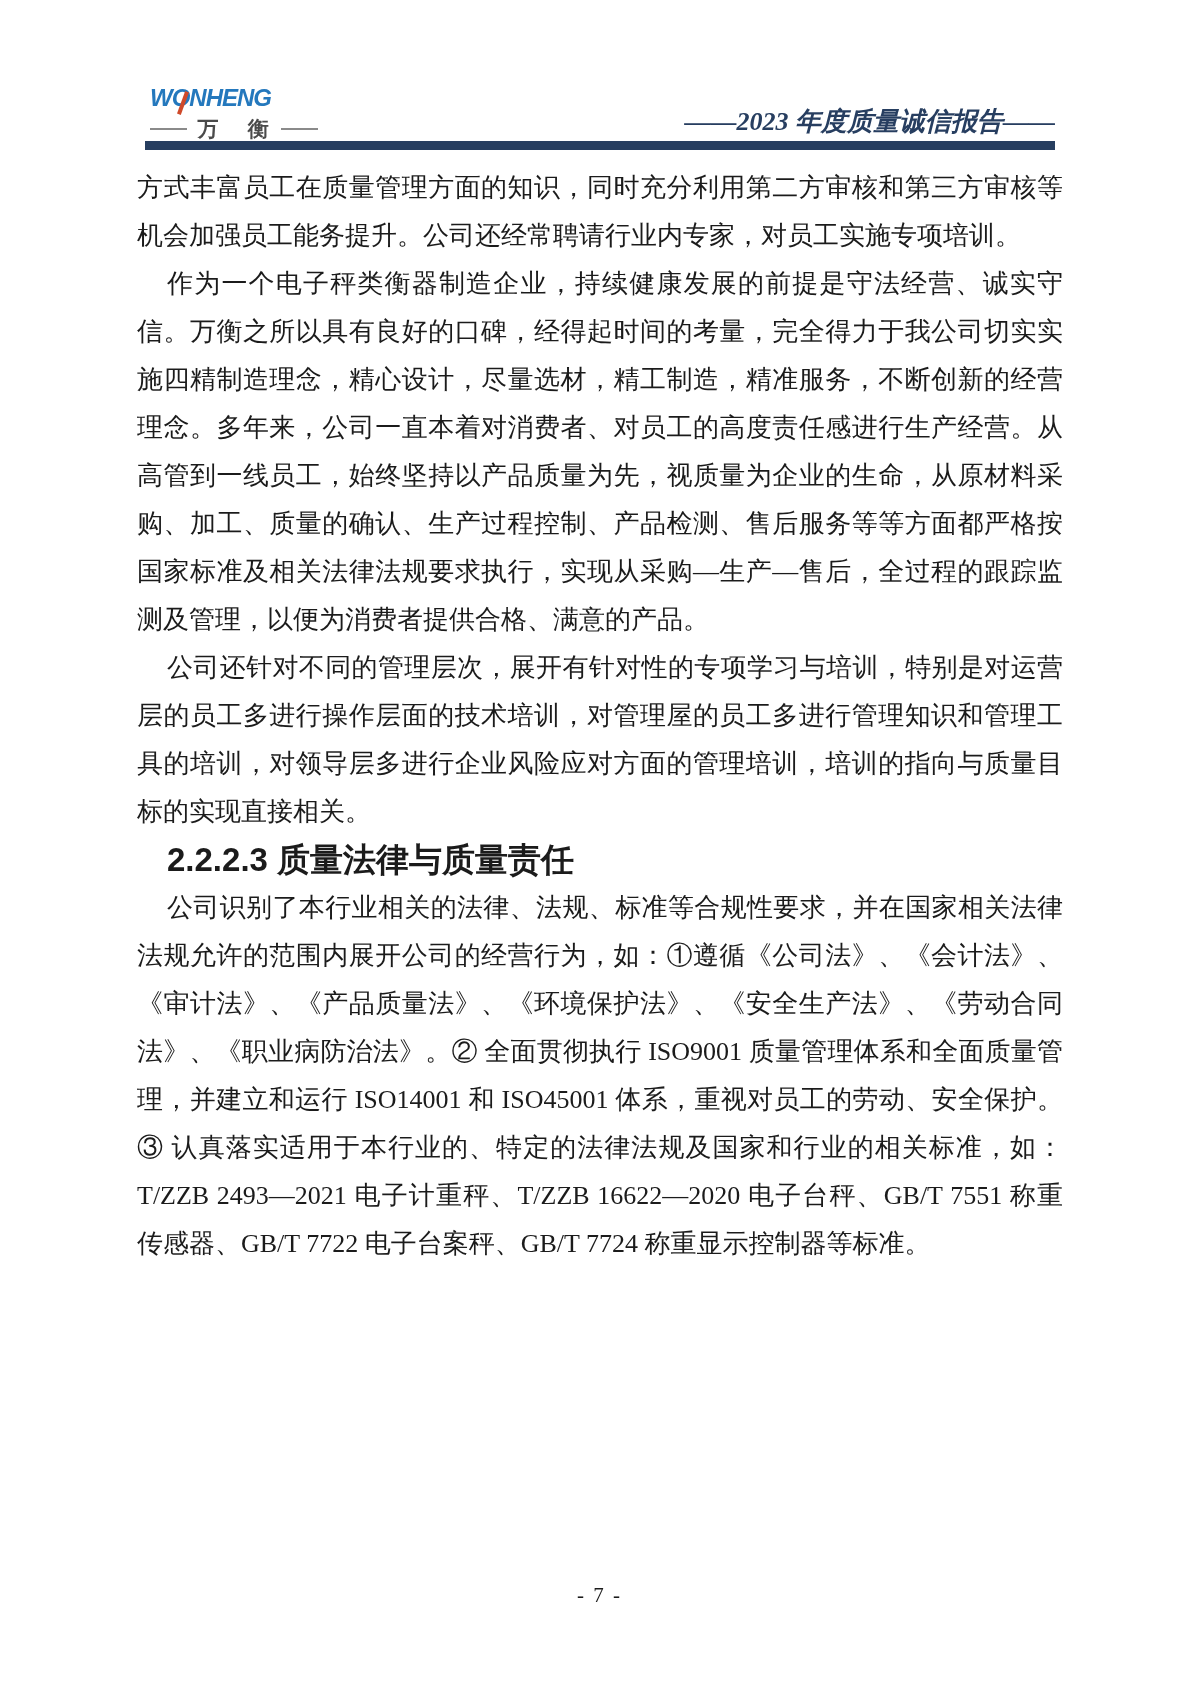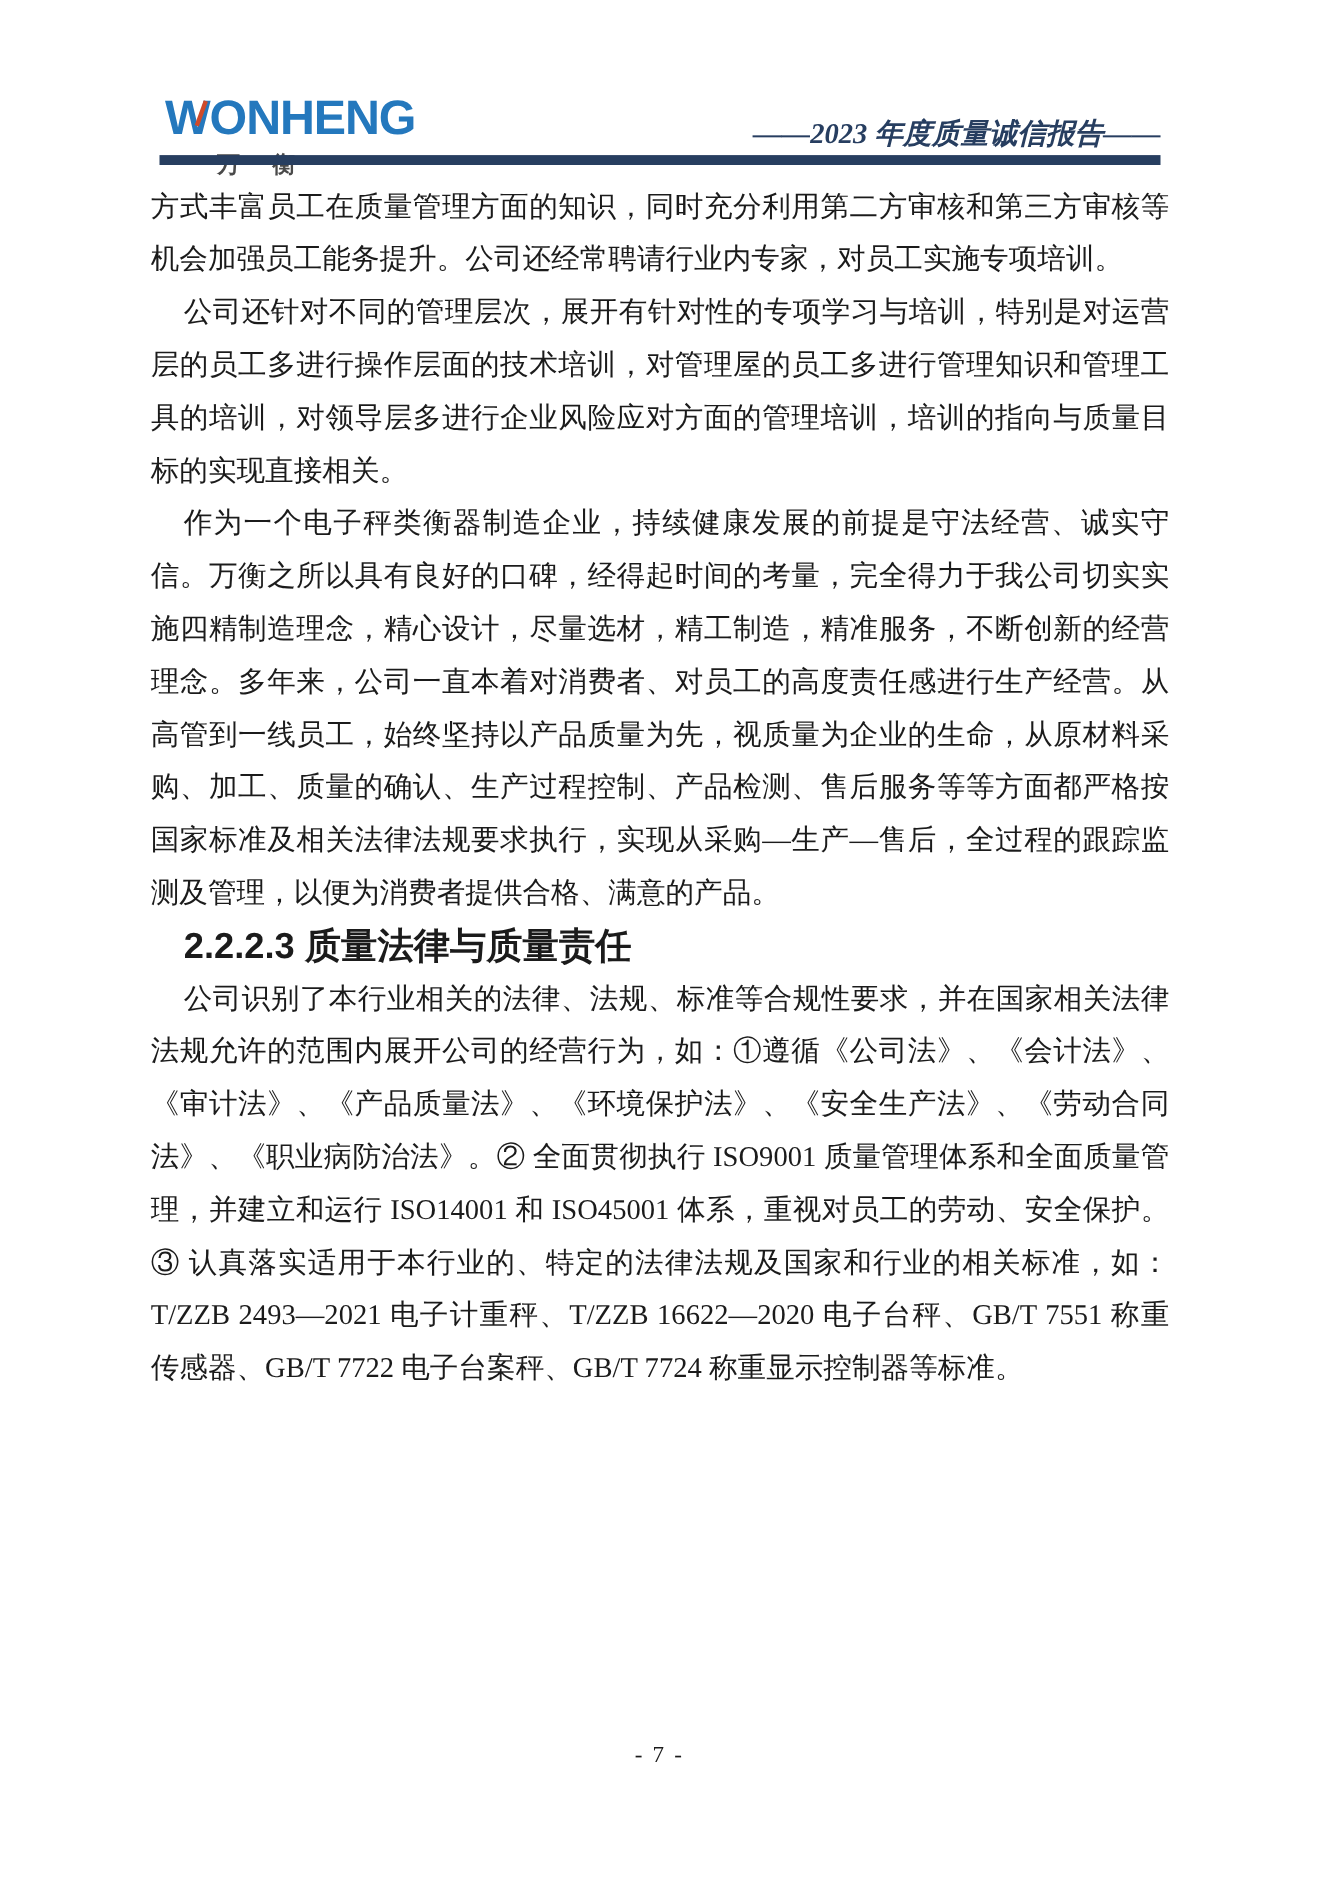--- a/index.html
+++ b/index.html
@@ -16,22 +16,23 @@
   
   .logo {
     position: absolute;
     left: 150px;
     top: 86px;
     width: 170px;
   }
   .brand {
     position: relative;
     font-family: "Liberation Sans", "DejaVu Sans", sans-serif;
+    font-style: italic;
     font-weight: 900;
-    font-size: 44px;
+    font-size: 24px;
     line-height: 1;
     letter-spacing: -1px;
     color: var(--logo-blue, #2478bd);
     white-space: nowrap;
   }
   .logo-accent {
     position: absolute;
     left: 31px;
     top: 5px;
     width: 4px;
@@ -126,21 +127,21 @@
       <span class="brand-divider"></span>
     </div>
   </div>
 
   <div class="report-title">——2023 年度质量诚信报告——</div>
 
   <div class="header-rule"></div>
 
   <div class="body-text">
     <p>方式丰富员工在质量管理方面的知识，同时充分利用第二方审核和第三方审核等机会加强员工能务提升。公司还经常聘请行业内专家，对员工实施专项培训。</p>
+    <p class="para-indent">作为一个电子秤类衡器制造企业，持续健康发展的前提是守法经营、诚实守信。万衡之所以具有良好的口碑，经得起时间的考量，完全得力于我公司切实实施四精制造理念，精心设计，尽量选材，精工制造，精准服务，不断创新的经营理念。多年来，公司一直本着对消费者、对员工的高度责任感进行生产经营。从高管到一线员工，始终坚持以产品质量为先，视质量为企业的生命，从原材料采购、加工、质量的确认、生产过程控制、产品检测、售后服务等等方面都严格按国家标准及相关法律法规要求执行，实现从采购—生产—售后，全过程的跟踪监测及管理，以便为消费者提供合格、满意的产品。</p>
     <p class="para-indent">公司还针对不同的管理层次，展开有针对性的专项学习与培训，特别是对运营层的员工多进行操作层面的技术培训，对管理屋的员工多进行管理知识和管理工具的培训，对领导层多进行企业风险应对方面的管理培训，培训的指向与质量目标的实现直接相关。</p>
-    <p class="para-indent">作为一个电子秤类衡器制造企业，持续健康发展的前提是守法经营、诚实守信。万衡之所以具有良好的口碑，经得起时间的考量，完全得力于我公司切实实施四精制造理念，精心设计，尽量选材，精工制造，精准服务，不断创新的经营理念。多年来，公司一直本着对消费者、对员工的高度责任感进行生产经营。从高管到一线员工，始终坚持以产品质量为先，视质量为企业的生命，从原材料采购、加工、质量的确认、生产过程控制、产品检测、售后服务等等方面都严格按国家标准及相关法律法规要求执行，实现从采购—生产—售后，全过程的跟踪监测及管理，以便为消费者提供合格、满意的产品。</p>
     <p class="section-heading">2.2.2.3 质量法律与质量责任</p>
     <p class="para-indent">公司识别了本行业相关的法律、法规、标准等合规性要求，并在国家相关法律法规允许的范围内展开公司的经营行为，如：①遵循《公司法》、《会计法》、《审计法》、《产品质量法》、《环境保护法》、《安全生产法》、《劳动合同法》、《职业病防治法》。② 全面贯彻执行 ISO9001 质量管理体系和全面质量管理，并建立和运行 ISO14001 和 ISO45001 体系，重视对员工的劳动、安全保护。③ 认真落实适用于本行业的、特定的法律法规及国家和行业的相关标准，如：T/ZZB 2493—2021 电子计重秤、T/ZZB 16622—2020 电子台秤、GB/T 7551 称重传感器、GB/T 7722  电子台案秤、GB/T 7724 称重显示控制器等标准。</p>
   </div>
 
   <div class="page-number">- 7 -</div>
 
 </div>
 
 </body></html>

